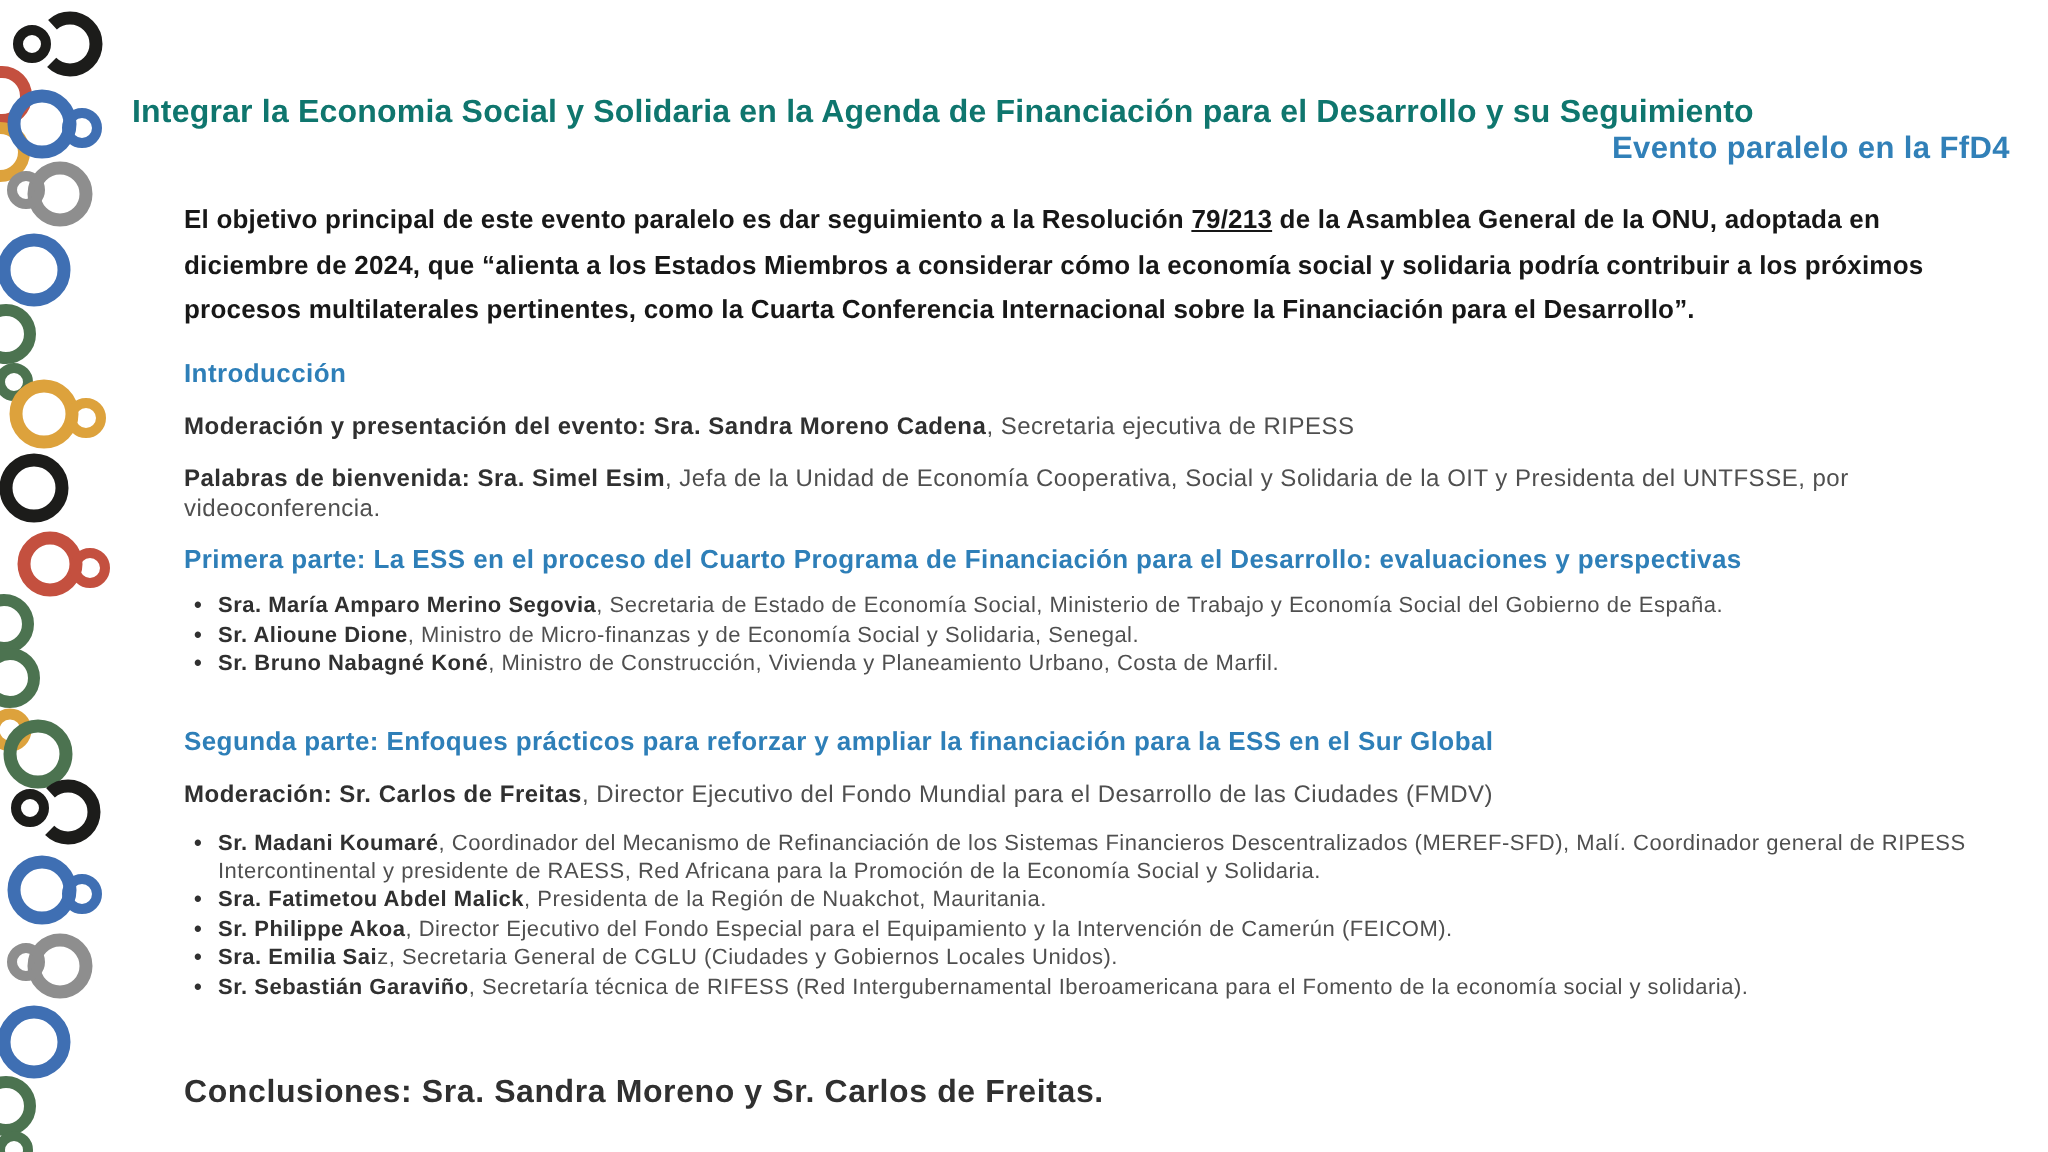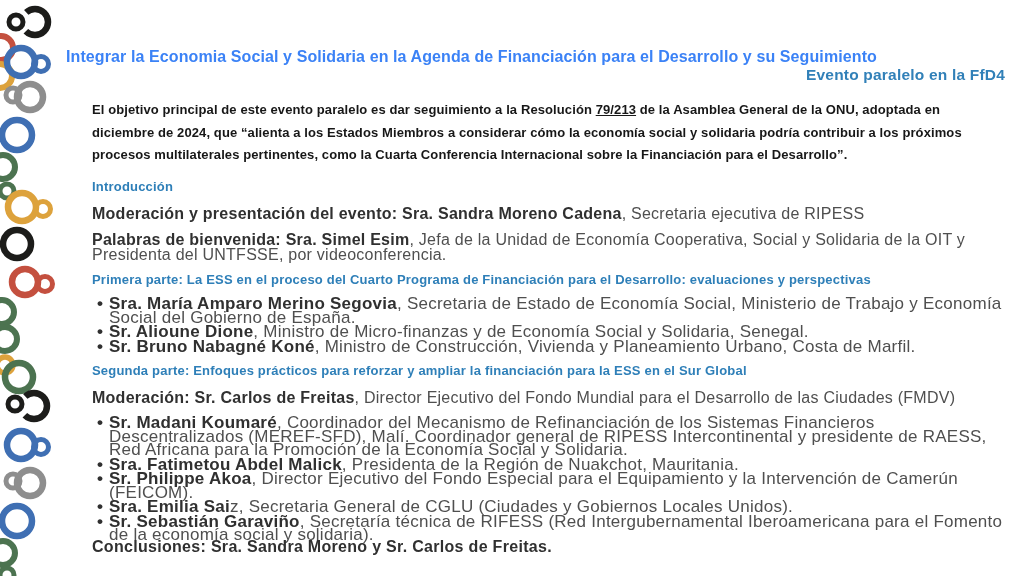--- a/index.html
+++ b/index.html
@@ -9,21 +9,21 @@
     -webkit-font-smoothing:antialiased;
   }
   .page { position:relative; width:1024px; height:576px; background:#ffffff; }
 
   
   .ring-strip { position:absolute; left:0; top:0; width:55px; height:576px; }
 
   
   .page-title {
     position:absolute; left:66px; top:37px; right:10px;
-    font-size:16px; font-weight:bold; color:#3b82f6;
+    font-size:16px; font-weight:bold; color:#0f766e;
     letter-spacing:0.1px; white-space:nowrap;
   }
   .event-subtitle {
     position:absolute; right:19px; top:66px;
     font-size:15.5px; font-weight:bold; color:#3180b8;
     letter-spacing:0.2px;
   }
 
   
   .intro-para {
@@ -39,33 +39,33 @@
     font-size:13px; font-weight:bold; color:#2e7fb8;
     letter-spacing:0.2px;
   }
   .h-introduccion { top:179px; }
   .h-primera { top:272px; }
   .h-segunda { top:363px; }
 
   
   .info-line {
     position:absolute; left:92px; right:16px; margin:0;
-    font-size:16px; line-height:15px; color:#4f4f4f;
+    font-size:12px; line-height:15px; color:#4f4f4f;
     letter-spacing:0.25px;
   }
   .info-line b { color:#303030; }
   .l-moderacion1 { top:206px; }
   .l-palabras   { top:232px; }
   .l-moderacion2 { top:390px; }
 
   
   .bullets {
     position:absolute; left:92px; right:16px; margin:0; padding:0;
     list-style:none;
-    font-size:17px; line-height:13.5px; color:#4f4f4f;
+    font-size:11px; line-height:13.5px; color:#4f4f4f;
     letter-spacing:0.25px;
   }
   .bullets li { position:relative; padding-left:17px; margin:0 0 1px 0; }
   .bullets li::before {
     content:"\2022"; position:absolute; left:5px; top:0;
     color:#303030; font-weight:bold;
   }
   .bullets b { color:#303030; }
   .ul-primera { top:297px; }
   .ul-segunda { top:416px; }

